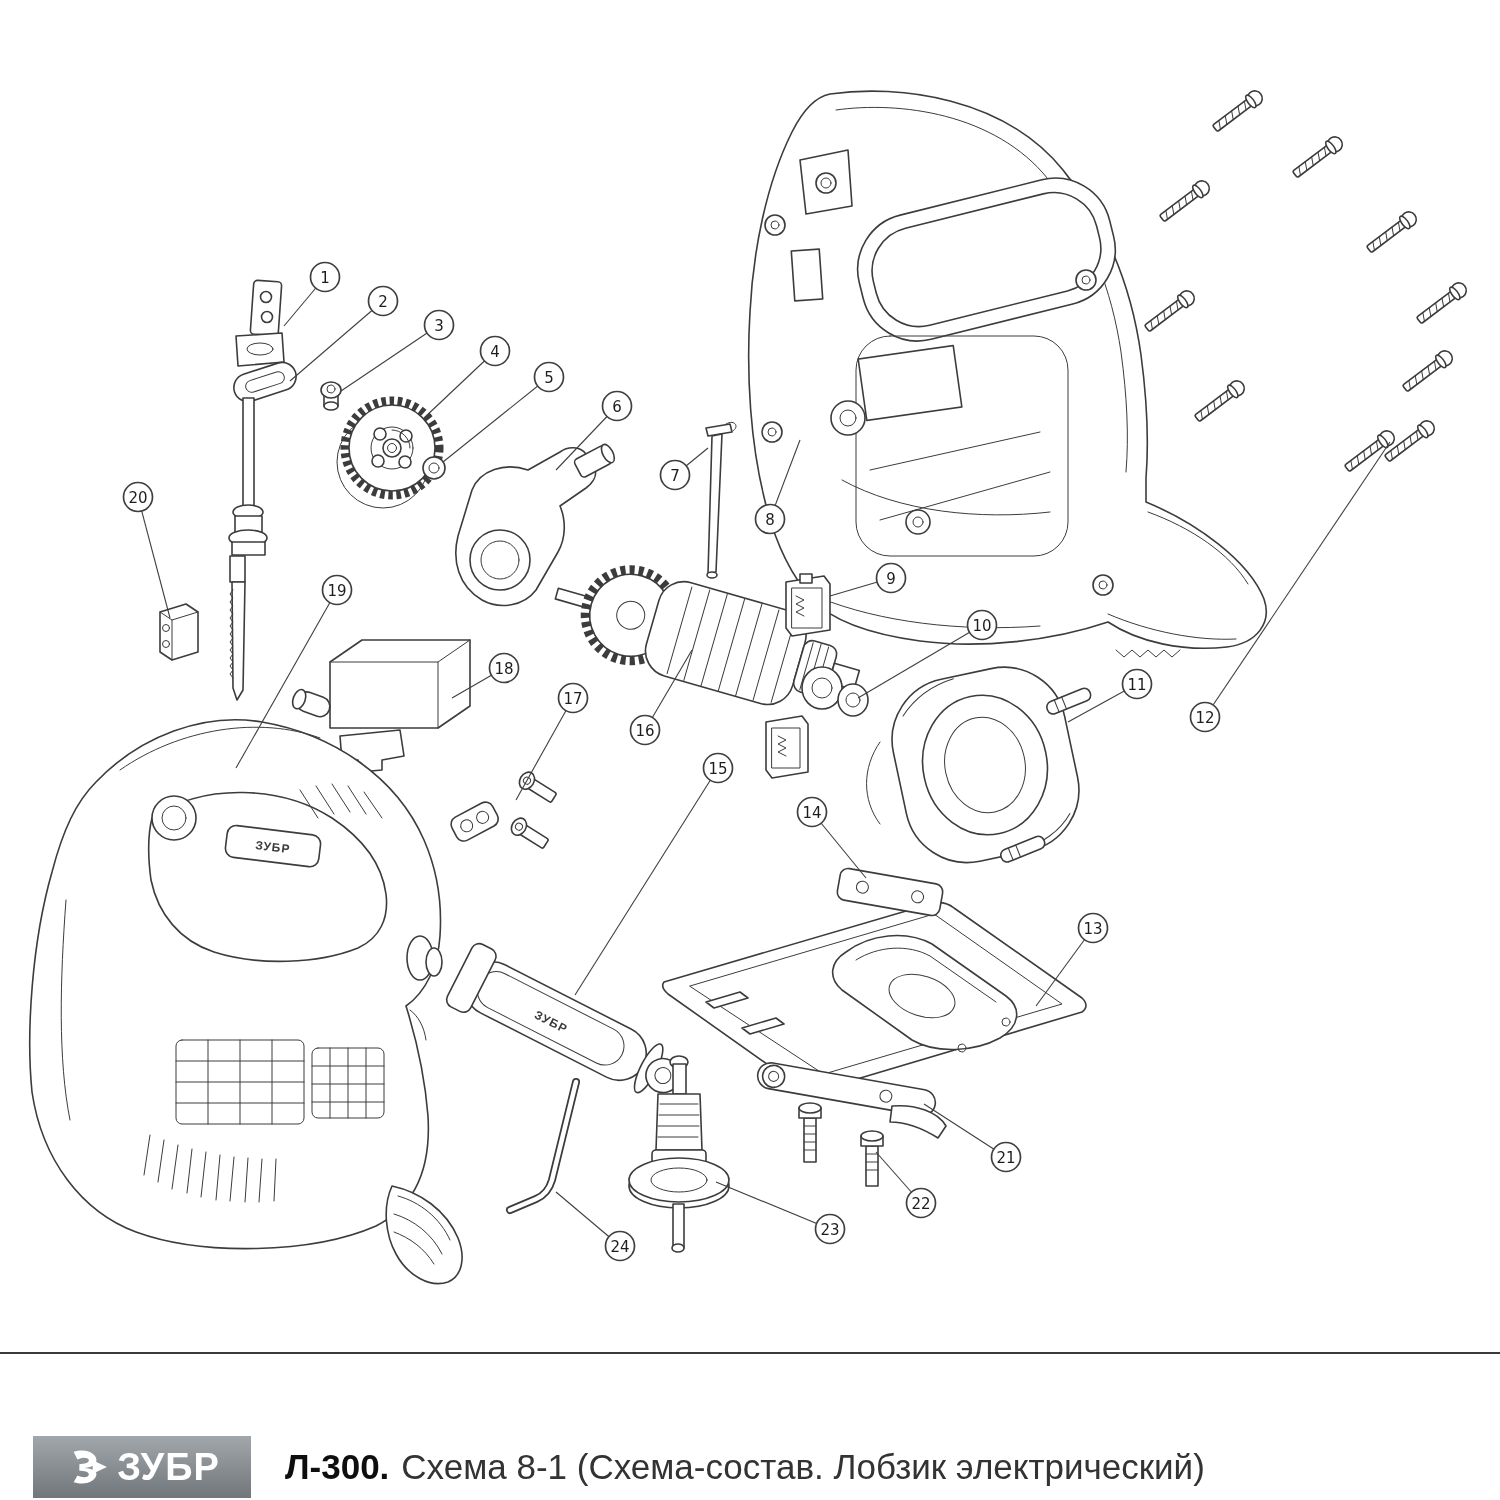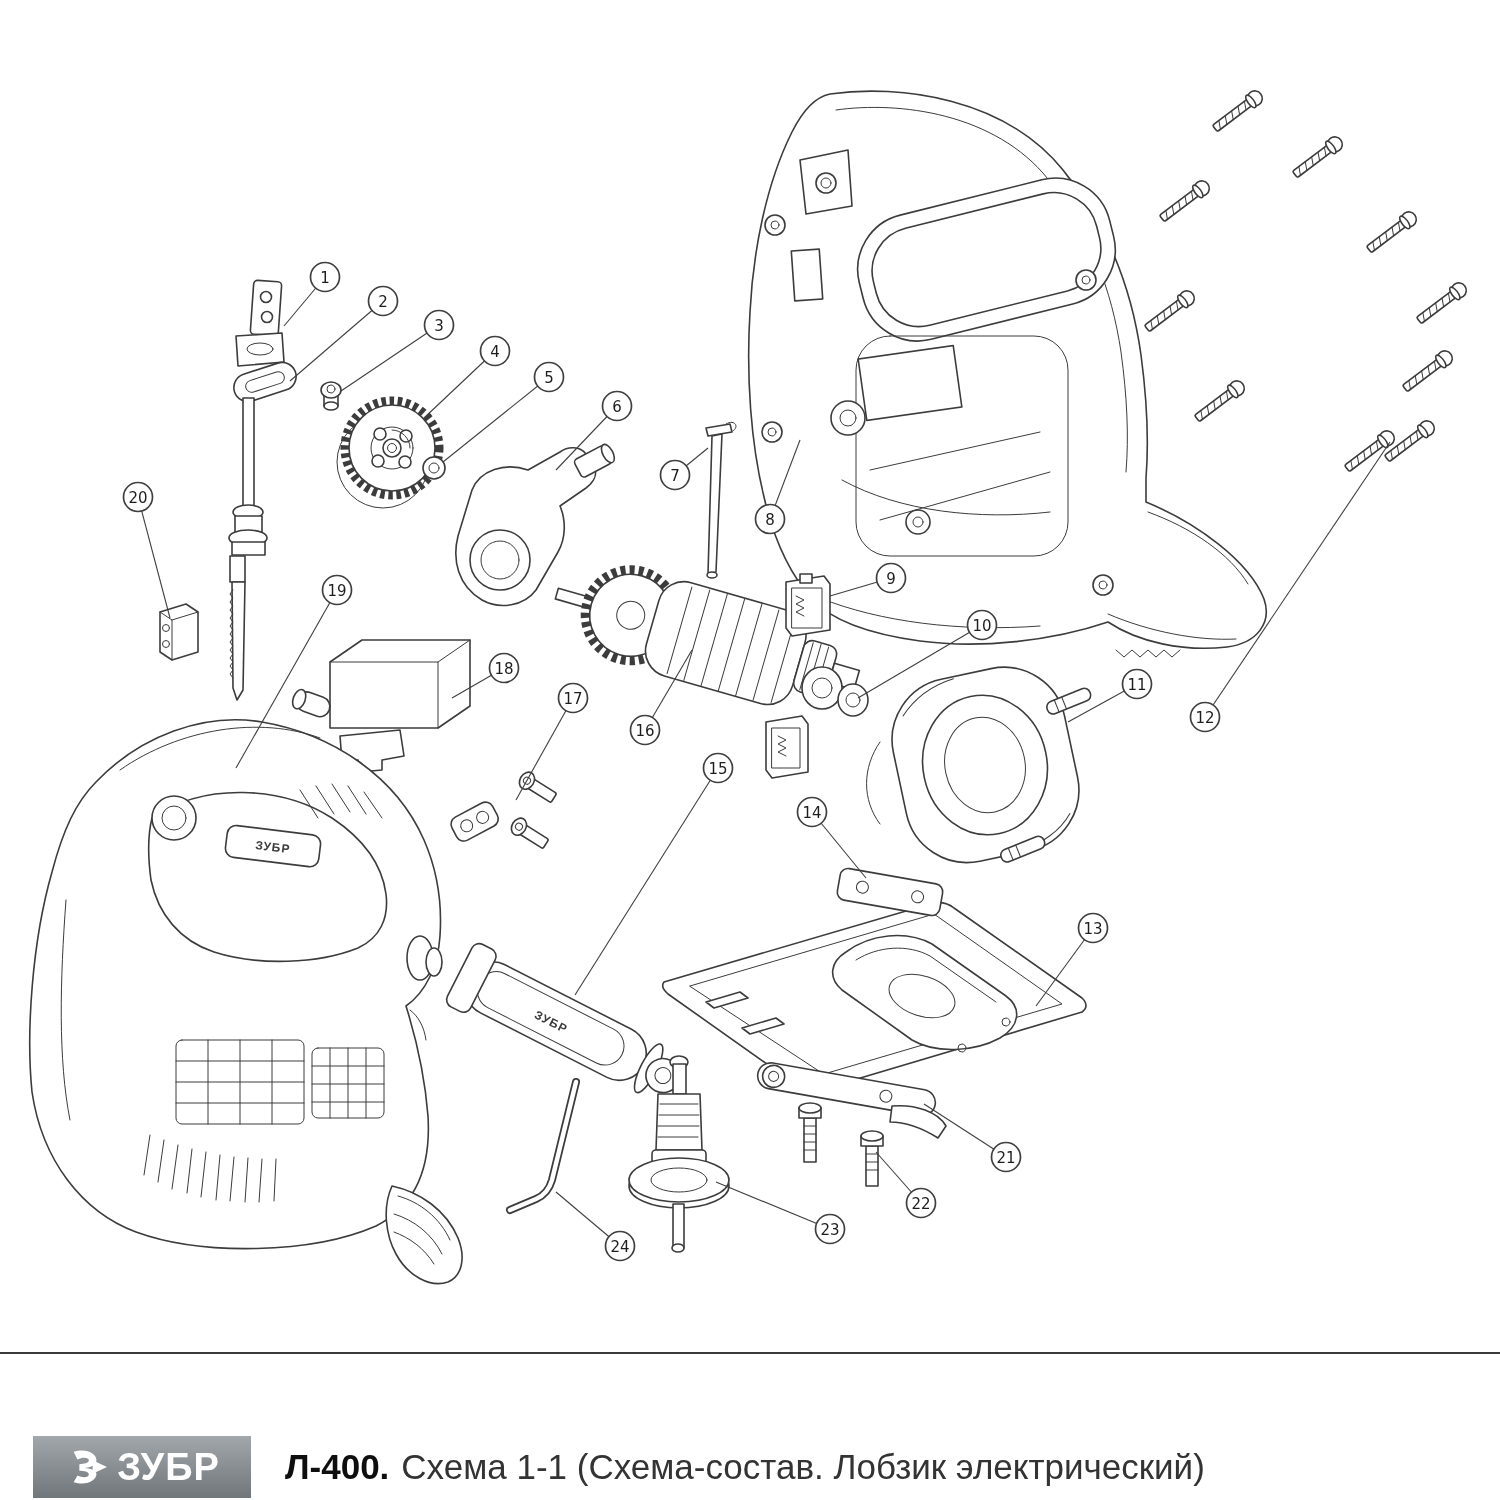--- a/index.html
+++ b/index.html
@@ -462,18 +462,18 @@
 <div class="footer">
   <div class="footer-content">
     <div class="logo-box">
       <svg width="44" height="38" viewBox="0 0 46 40">
         <path d="M10,4 C24,0 34,6 34,13 C34,18 28,21 21,21 C28,21 34,24 34,27 C34,34 24,40 10,36 L14,29 C20,32 26,31 26,28 C26,25 21,24 16,24 L16,17 C21,17 26,16 26,13 C26,10 20,9 14,12 Z" fill="#ffffff"></path>
         <path d="M30,13 L45,20 L30,27 Z" fill="#ffffff"></path>
       </svg>
       <span class="logo-text">ЗУБР</span>
     </div>
     <div class="footer-title">
-      <span class="model">Л-400.</span><span class="caption">Схема 1-1 (Схема-состав. Лобзик электрический)</span>
+      <span class="model">Л-300.</span><span class="caption">Схема 8-1 (Схема-состав. Лобзик электрический)</span>
     </div>
   </div>
 </div>
 
 </div>
 
 </body></html>

